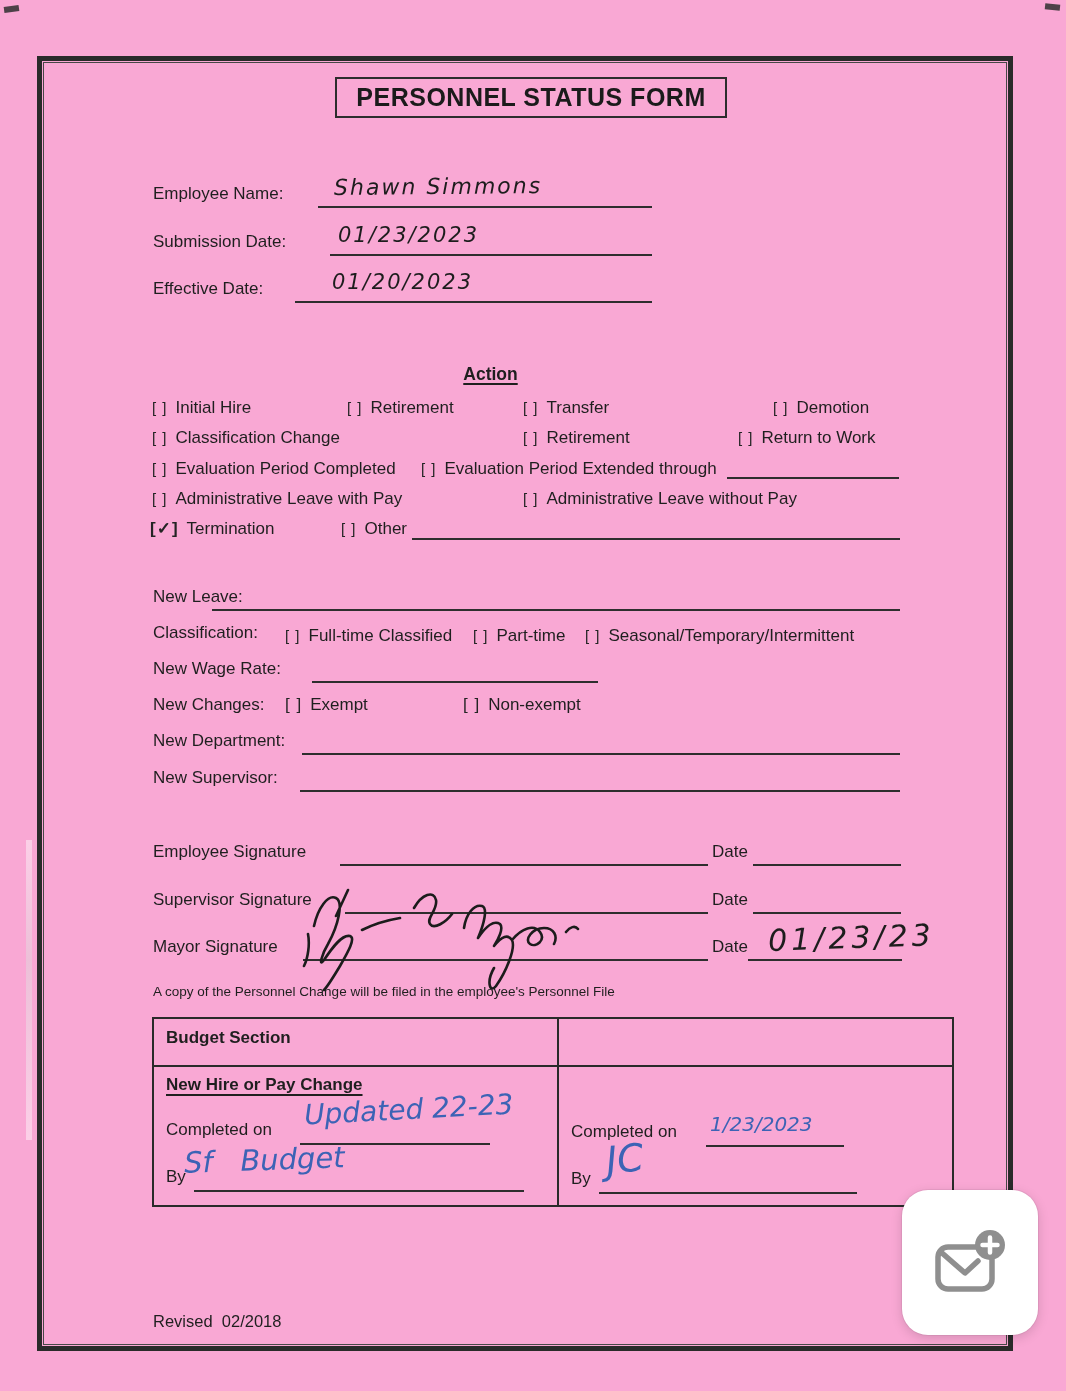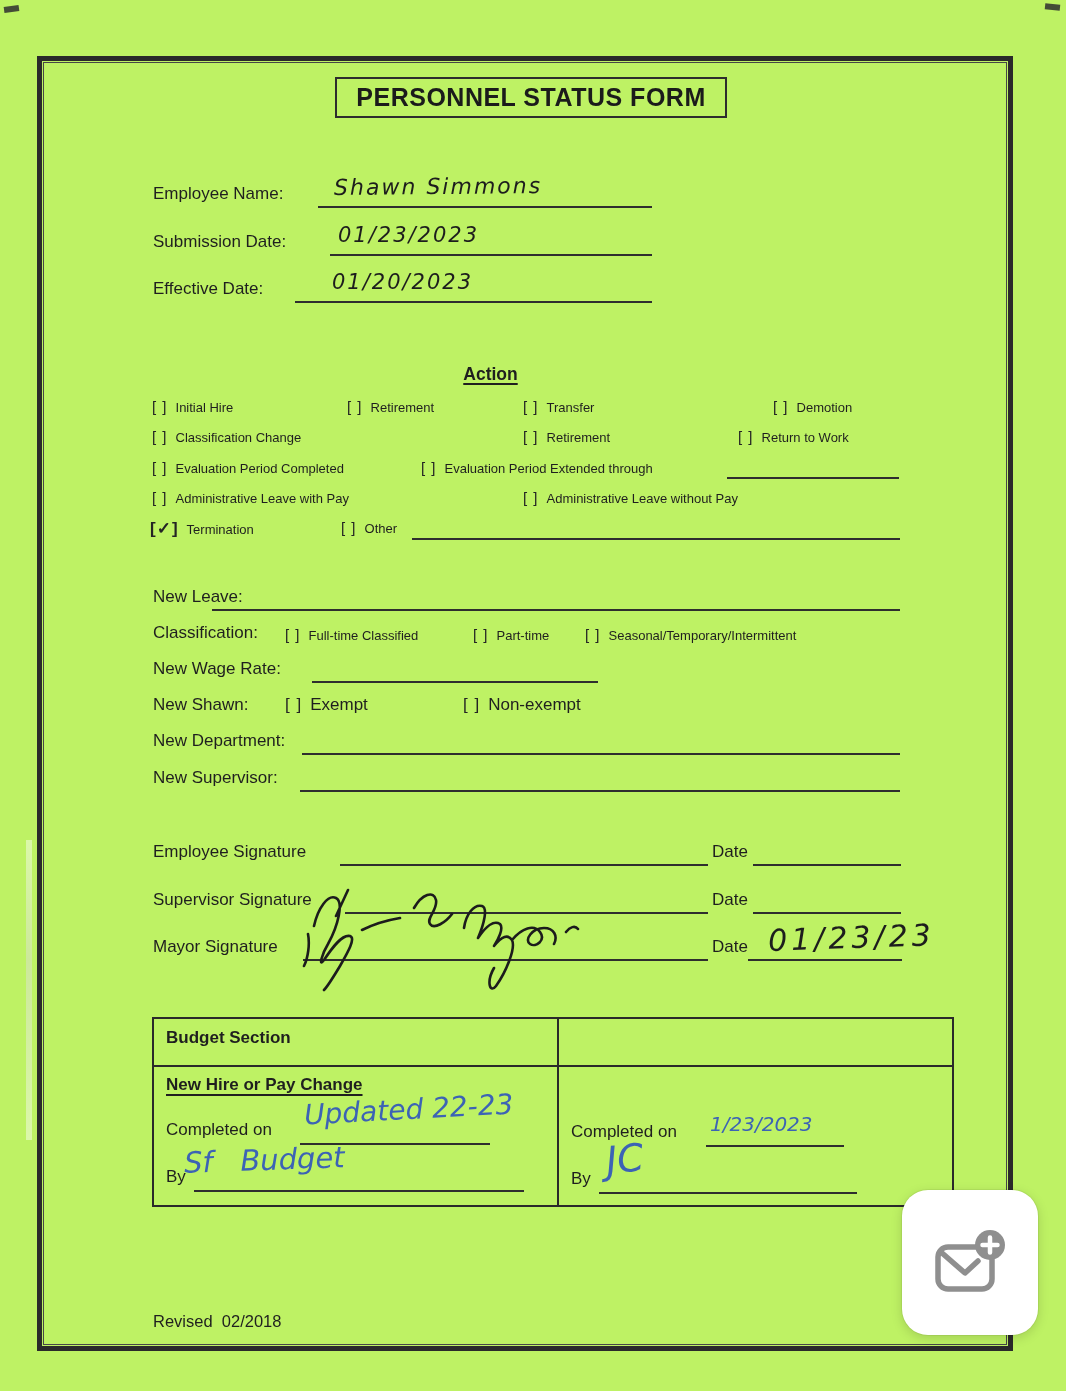--- a/index.html
+++ b/index.html
@@ -1,33 +1,33 @@
 <!DOCTYPE html>
 <html><head>
 <meta charset="utf-8">
 <style>
   html,body{margin:0;padding:0;background:#ffffff;}
-  .screen{position:relative;width:1066px;height:1391px;background:#bef264;overflow:hidden;
+  .screen{position:relative;width:1066px;height:1391px;background:#f9a8d4;overflow:hidden;
           font-family:"Liberation Sans",sans-serif;color:#1f1f1f;}
   .frame{position:absolute;left:37px;top:56px;width:966px;height:1285px;border:5px solid #2a2a2a;}
   .frame-inner{position:absolute;inset:1px;border:1.5px solid #474747;}
   .corner-tick{position:absolute;background:#2f2f2f;opacity:.85;}
   .title-box{position:absolute;left:335px;top:77px;width:388px;height:37px;border:2px solid #2d2d2d;
              display:flex;align-items:center;justify-content:center;
              font-size:25px;font-weight:bold;letter-spacing:.5px;color:#1b1b1b;}
   .lbl{position:absolute;font-size:17px;white-space:pre;}
   .heading{position:absolute;left:0;width:981px;text-align:center;font-size:17.5px;font-weight:bold;
            text-decoration:underline;text-decoration-thickness:2px;text-underline-offset:3px;}
   .uline{position:absolute;height:0;border-bottom:2px solid #2e2e2e;}
   .hw{position:absolute;font-family:"DejaVu Sans",sans-serif;font-style:italic;color:#1d1d1d;white-space:pre;}
   .hw-blue{color:#3c63b5;}
   .cb{position:absolute;font-size:15px;white-space:pre;display:flex;gap:8px;align-items:baseline;cursor:pointer;}
   .cbx{font-size:15px;letter-spacing:1px;color:#242424;}
   .cbx.checked{font-weight:bold;font-size:17px;}
-  .cbl{font-size:13px;color:#1f1f1f;}
+  .cbl{font-size:17px;color:#1f1f1f;}
   .cb17 .cbl,.cb17 .cbx{font-size:17px;}
   .table{position:absolute;left:152px;top:1017px;width:798px;height:186px;border:2px solid #2a2a2a;background:transparent;}
   .table .vdiv{position:absolute;left:403px;top:0;bottom:0;border-left:2px solid #2a2a2a;}
   .table .hdiv{position:absolute;left:0;right:0;top:46px;border-bottom:2px solid #2a2a2a;}
   .table .hdr{position:absolute;font-size:17px;font-weight:bold;}
   .table .sub{position:absolute;font-size:17px;font-weight:bold;text-decoration:underline;text-decoration-thickness:2px;text-underline-offset:4px;}
   .note{position:absolute;font-size:13.5px;}
   .overlay-card{position:absolute;left:902px;top:1190px;width:136px;height:145px;background:#ffffff;border-radius:26px;
                 box-shadow:0 3px 12px rgba(0,0,0,.15),0 0 0 1px rgba(0,0,0,.05);z-index:9;
                 display:flex;align-items:center;justify-content:center;cursor:pointer;}
@@ -140,21 +140,21 @@
     <span class="cbl">Part-time</span>
   </div>
   <div class="cb" style="left:585px;top:626px;">
     <span class="cbx">[ ]</span>
     <span class="cbl">Seasonal/Temporary/Intermittent</span>
   </div>
 
   <div class="lbl" style="left:153px;top:659px;">New Wage Rate:</div>
   <div class="uline" style="left:312px;top:681px;width:286px;"></div>
 
-  <div class="lbl" style="left:153px;top:695px;">New Shawn:</div>
+  <div class="lbl" style="left:153px;top:695px;">New Changes:</div>
   <div class="cb cb17" style="left:285px;top:695px;">
     <span class="cbx">[ ]</span>
     <span class="cbl">Exempt</span>
   </div>
   <div class="cb cb17" style="left:463px;top:695px;">
     <span class="cbx">[ ]</span>
     <span class="cbl">Non-exempt</span>
   </div>
 
   <div class="lbl" style="left:153px;top:731px;">New Department:</div>
@@ -183,20 +183,21 @@
     <path d="M52 8 L40 34
              M18 44 C 22 26, 32 12, 40 16 C 48 20, 42 44, 32 62 C 26 72, 22 86, 28 78 C 36 66, 46 52, 54 54 C 60 56, 52 70, 44 84 C 38 94, 32 104, 28 108
              M12 52 C 14 62, 12 76, 8 84
              M66 48 C 78 42, 92 38, 104 36
              M118 26 C 126 12, 138 8, 140 18 C 142 28, 130 36, 134 42 C 138 48, 150 40, 156 32
              M168 46 C 170 32, 178 22, 186 24 C 192 26, 188 42, 182 56 C 190 44, 198 38, 204 42 C 208 46, 202 58, 198 64 C 206 54, 212 52, 216 58 C 220 66, 210 90, 200 104 C 194 112, 190 100, 198 86
              M216 58 C 226 46, 238 42, 244 50 C 250 58, 240 66, 234 62 C 228 58, 236 46, 248 46 C 258 46, 262 54, 258 62
              M270 50 C 274 45, 279 43, 282 47" stroke="#1c1c1c" stroke-width="2.6" fill="none" stroke-linecap="round" stroke-linejoin="round"></path>
   </svg>
 
+  <div class="note" style="left:153px;top:984px;">A copy of the Personnel Change will be filed in the employee's Personnel File</div>
 
   <div class="table">
     <div class="vdiv"></div>
     <div class="hdiv"></div>
 
     <div class="hdr" style="left:12px;top:9px;">Budget Section</div>
 
     <div class="sub" style="left:12px;top:56px;">New Hire or Pay Change</div>
 
     <div class="lbl" style="left:12px;top:101px;font-size:17px;">Completed on</div>

